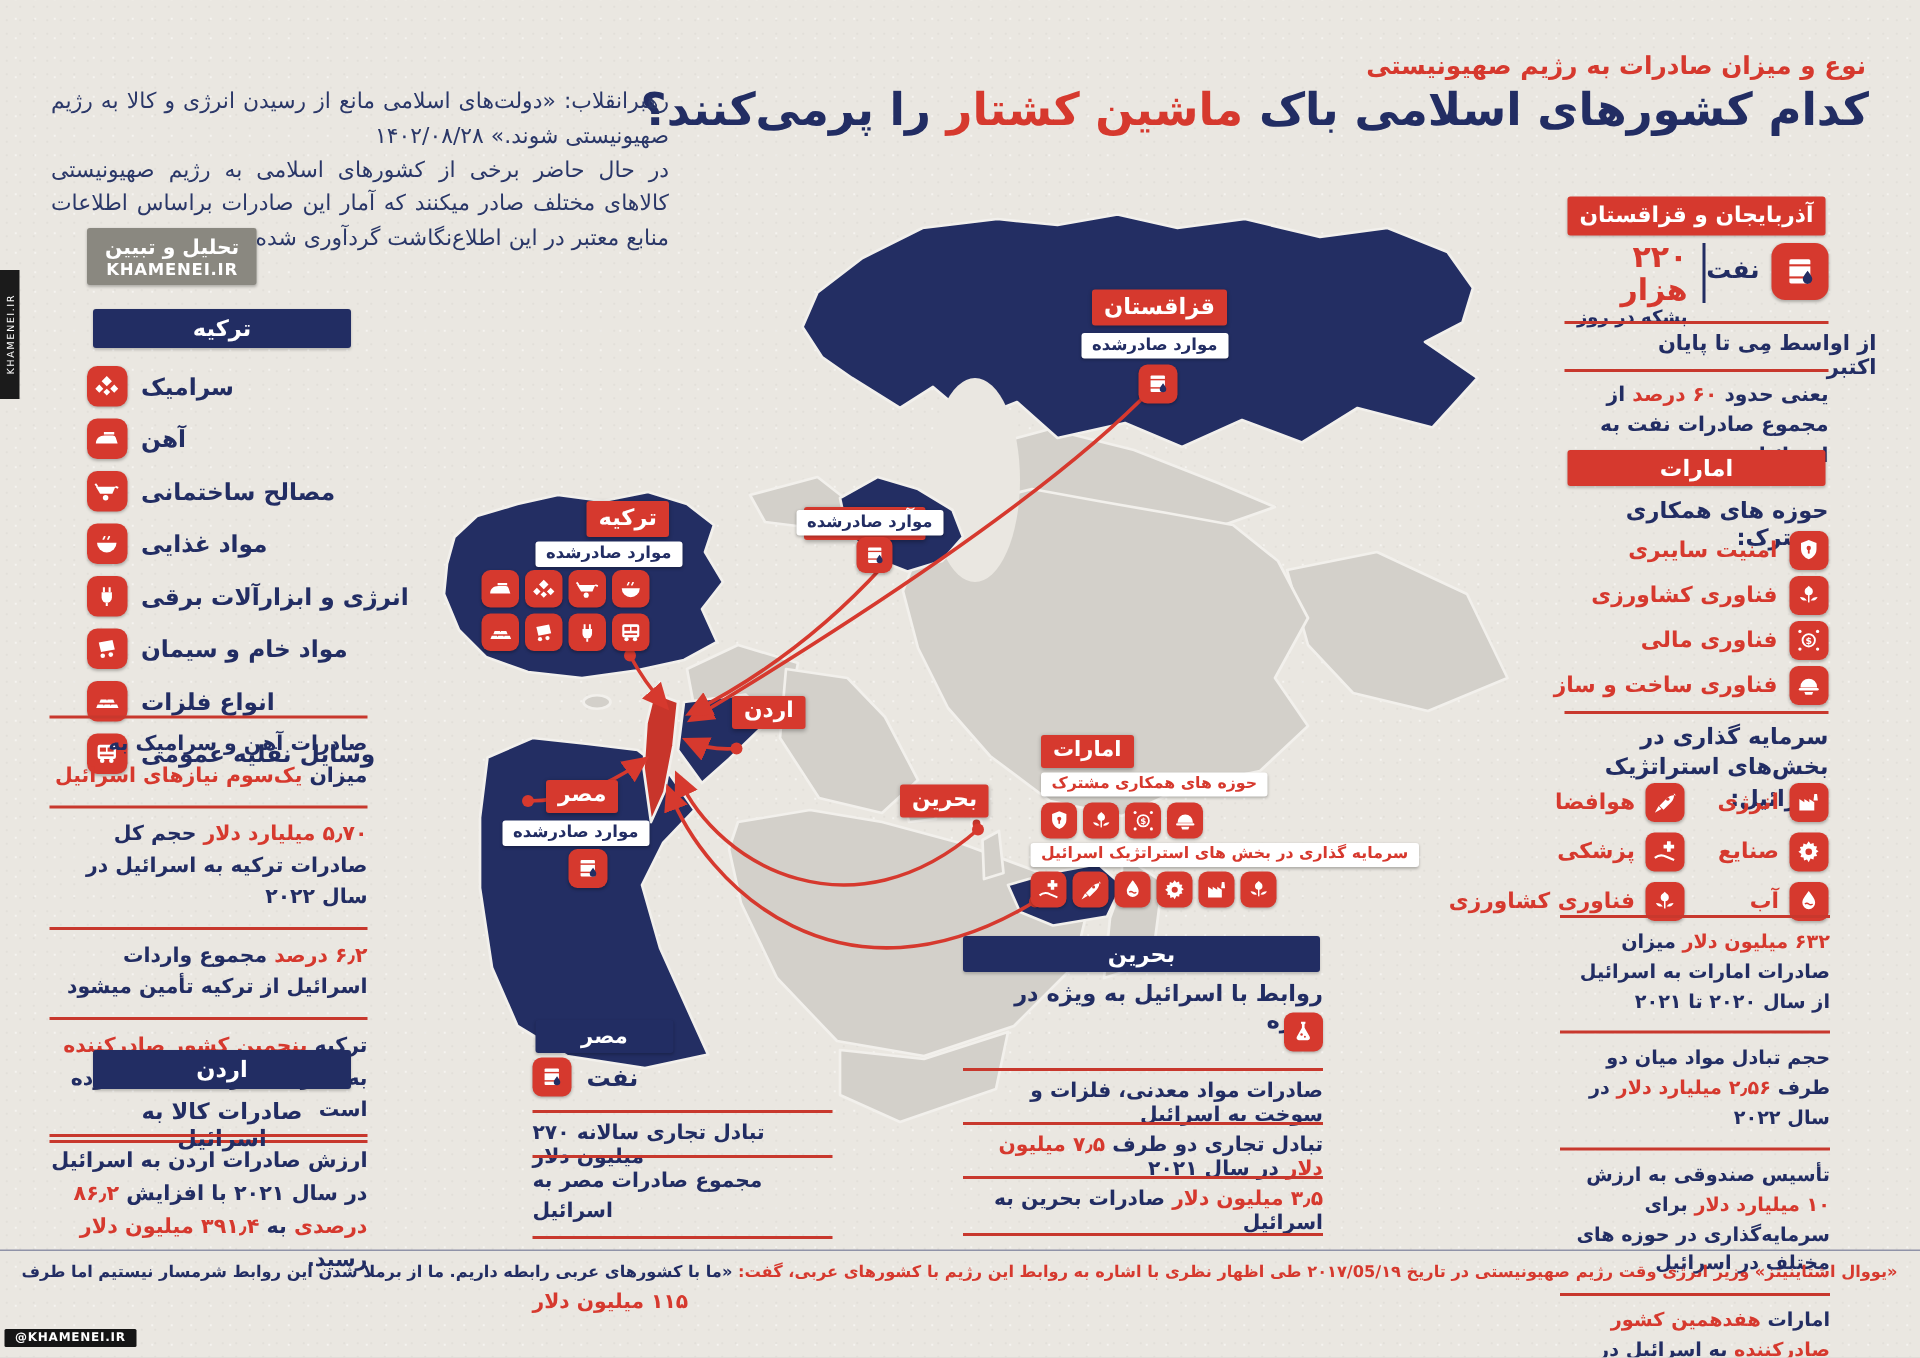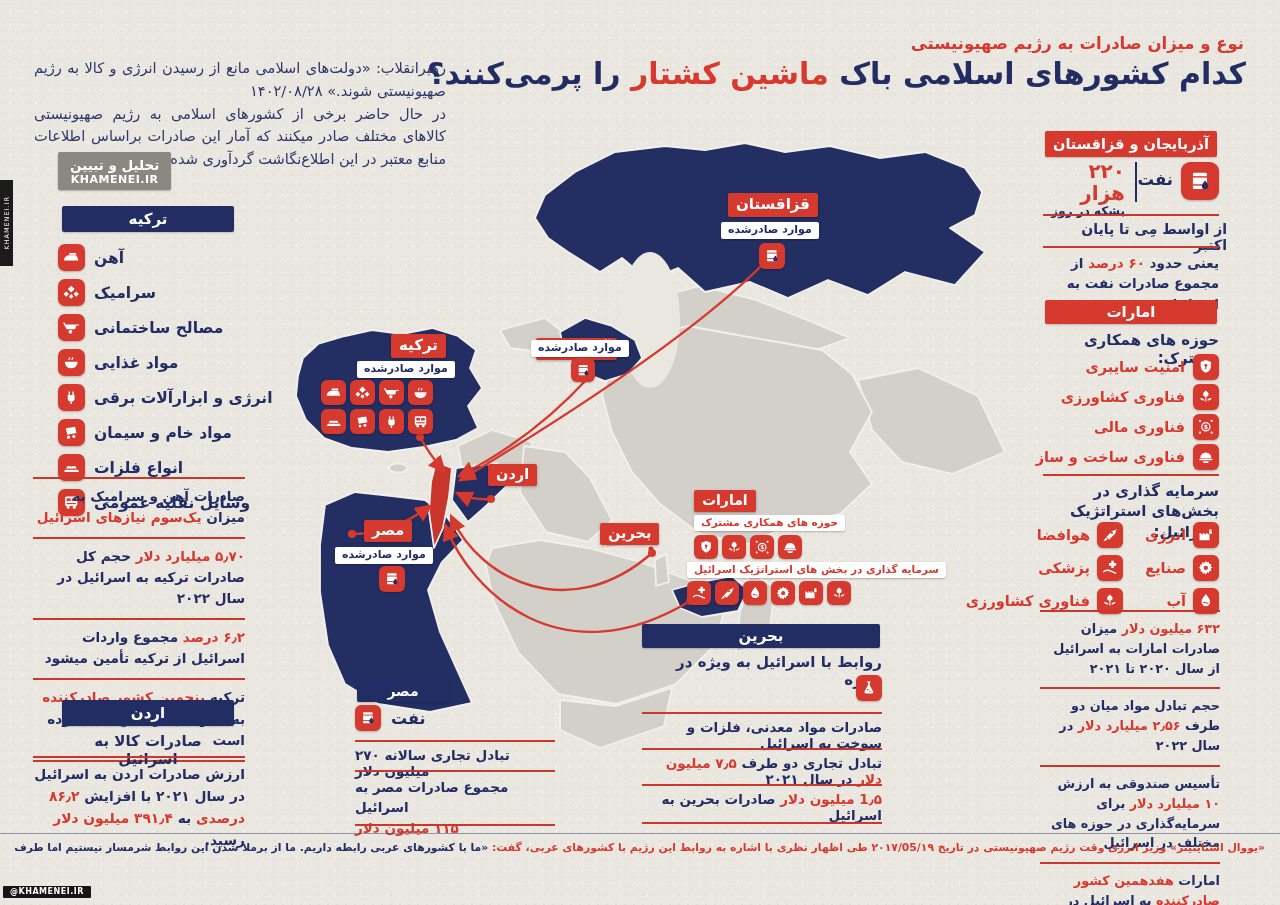--- a/index.html
+++ b/index.html
@@ -208,32 +208,32 @@
   <div class="abs" style="left:58px;top:152px;background:#8a8880;color:#fff;text-align:center;padding:5px 12px 4px;border-radius:2px;z-index:5;box-shadow:0 1px 2px rgba(0,0,0,.25);">
     <div style="font-size:13.5px;font-weight:bold;">تحلیل و تبیین</div>
     <div style="font-size:11px;font-weight:bold;letter-spacing:.5px;direction:ltr;">KHAMENEI.IR</div>
   </div>
 
   <div class="abs bar bar-navy panel-z" style="left:62px;top:206px;width:172px;">ترکیه</div>
   <div class="abs panel-z" style="left:58px;top:240px;width:200px;">
     <div class="t-row">
         <span class="tile t27">
           <svg>
+            <use href="#i-ceramic"></use>
+          </svg>
+        </span>
+        <span class="lbl">سرامیک</span>
+      </div>
+    <div class="t-row">
+        <span class="tile t27">
+          <svg>
             <use href="#i-iron"></use>
           </svg>
         </span>
         <span class="lbl">آهن</span>
-      </div>
-    <div class="t-row">
-        <span class="tile t27">
-          <svg>
-            <use href="#i-ceramic"></use>
-          </svg>
-        </span>
-        <span class="lbl">سرامیک</span>
       </div>
     <div class="t-row">
         <span class="tile t27">
           <svg>
             <use href="#i-wheelbarrow"></use>
           </svg>
         </span>
         <span class="lbl">مصالح ساختمانی</span>
       </div>
     <div class="t-row">
@@ -304,21 +304,21 @@
         </svg>
       </span>
     <span class="abs" style="right:46px;top:10px;font-size:16.5px;font-weight:bold;color:#222d63;">نفت</span>
     <span class="abs" style="right:82px;top:2px;width:2px;height:40px;background:#222d63;"></span>
     <span class="abs" style="right:94px;top:0;width:82px;text-align:right;">
       <span style="display:block;font-size:20px;font-weight:bold;color:#d6392e;line-height:1.1;">۲۲۰ هزار</span>
       <span style="display:block;font-size:12px;font-weight:bold;color:#222d63;">بشکه در روز</span>
     </span>
   </div>
   <div class="rule panel-z" style="left:1043px;top:214px;width:176px;"></div>
-  <div class="abs panel-z" style="left:1051px;top:221px;width:176px;text-align:right;font-size:14px;font-weight:bold;color:#222d63;">از اواسط مِی تا پایان اکتبر</div>
+  <div class="abs panel-z" style="left:1075px;top:221px;width:176px;text-align:right;font-size:14px;font-weight:bold;color:#222d63;">از اواسط مِی تا پایان اکتبر</div>
   <div class="rule panel-z" style="left:1043px;top:246px;width:176px;"></div>
   <div class="abs panel-z" style="left:1043px;top:253px;width:176px;text-align:right;font-size:13.5px;font-weight:bold;color:#222d63;line-height:1.5;">
     <span>یعنی حدود </span><span class="hl">۶۰ درصد</span><span> از مجموع صادرات نفت به اسرائیل</span>
   </div>
 
   <div class="abs bar bar-red panel-z" style="left:1045px;top:300px;width:172px;height:24px;line-height:24px;">امارات</div>
   <div class="abs panel-z" style="left:1043px;top:331px;width:176px;text-align:right;font-size:15px;font-weight:bold;color:#222d63;">حوزه های همکاری مشترک:</div>
   <div class="abs panel-z" style="left:1043px;top:352px;width:176px;">
     <div class="u-row">
         <span class="tile t26">
@@ -433,39 +433,39 @@
       </span>
   </div>
   <div class="rule panel-z" style="left:642px;top:712px;width:240px;"></div>
   <div class="abs panel-z" style="left:642px;top:719px;width:240px;text-align:right;font-size:13.5px;font-weight:bold;color:#222d63;"><span>صادرات مواد معدنی، فلزات و سوخت به اسرائیل</span></div>
   <div class="rule panel-z" style="left:642px;top:748px;width:240px;"></div>
   <div class="abs panel-z" style="left:642px;top:755px;width:240px;text-align:right;font-size:13.5px;font-weight:bold;color:#222d63;">
     <span>تبادل تجاری دو طرف </span><span class="hl">۷٫۵ میلیون دلار</span><span> در سال ۲۰۲۱</span>
   </div>
   <div class="rule panel-z" style="left:642px;top:784px;width:240px;"></div>
   <div class="abs panel-z" style="left:642px;top:791px;width:240px;text-align:right;font-size:13.5px;font-weight:bold;color:#222d63;">
-    <span class="hl">1٫۵ میلیون دلار</span><span> صادرات بحرین به اسرائیل</span>
+    <span class="hl">۳٫۵ میلیون دلار</span><span> صادرات بحرین به اسرائیل</span>
   </div>
   <div class="rule panel-z" style="left:642px;top:822px;width:240px;"></div>
 
   <div class="abs bar bar-navy panel-z" style="left:357px;top:680px;width:92px;height:22px;line-height:22px;font-size:14px;">مصر</div>
   <div class="abs panel-z" style="left:355px;top:705px;display:flex;direction:ltr;align-items:center;gap:10px;">
     <span class="tile t26">
         <svg>
           <use href="#i-barrel"></use>
         </svg>
       </span>
     <span style="direction:rtl;font-size:16px;font-weight:bold;color:#222d63;">نفت</span>
   </div>
   <div class="rule panel-z" style="left:355px;top:740px;width:200px;"></div>
   <div class="abs panel-z" style="left:355px;top:747px;width:200px;direction:rtl;text-align:left;font-size:13.5px;font-weight:bold;color:#222d63;">تبادل تجاری سالانه ۲۷۰ میلیون دلار</div>
   <div class="rule panel-z" style="left:355px;top:770px;width:200px;"></div>
   <div class="abs panel-z" style="left:355px;top:777px;width:200px;direction:rtl;text-align:left;font-size:13.5px;font-weight:bold;color:#222d63;line-height:1.5;">
     <span style="display:block;">مجموع صادرات مصر به اسرائیل</span>
-    <span class="hl" style="display:block;">۱۱۵ میلیون دلار</span>
+    <span class="hl" style="display:block;margin-top:40px;">۱۱۵ میلیون دلار</span>
   </div>
   <div class="rule panel-z" style="left:355px;top:824px;width:200px;"></div>
 
   <div class="rbadge maplbl" style="left:728px;top:193px;font-size:15px;">قزاقستان</div>
   <div class="wbadge maplbl" style="left:721px;top:222px;font-size:11px;">موارد صادرشده</div>
   <span class="tile t26 abs maplbl" style="left:759px;top:243px;">
       <svg>
         <use href="#i-barrel"></use>
       </svg>
     </span>

